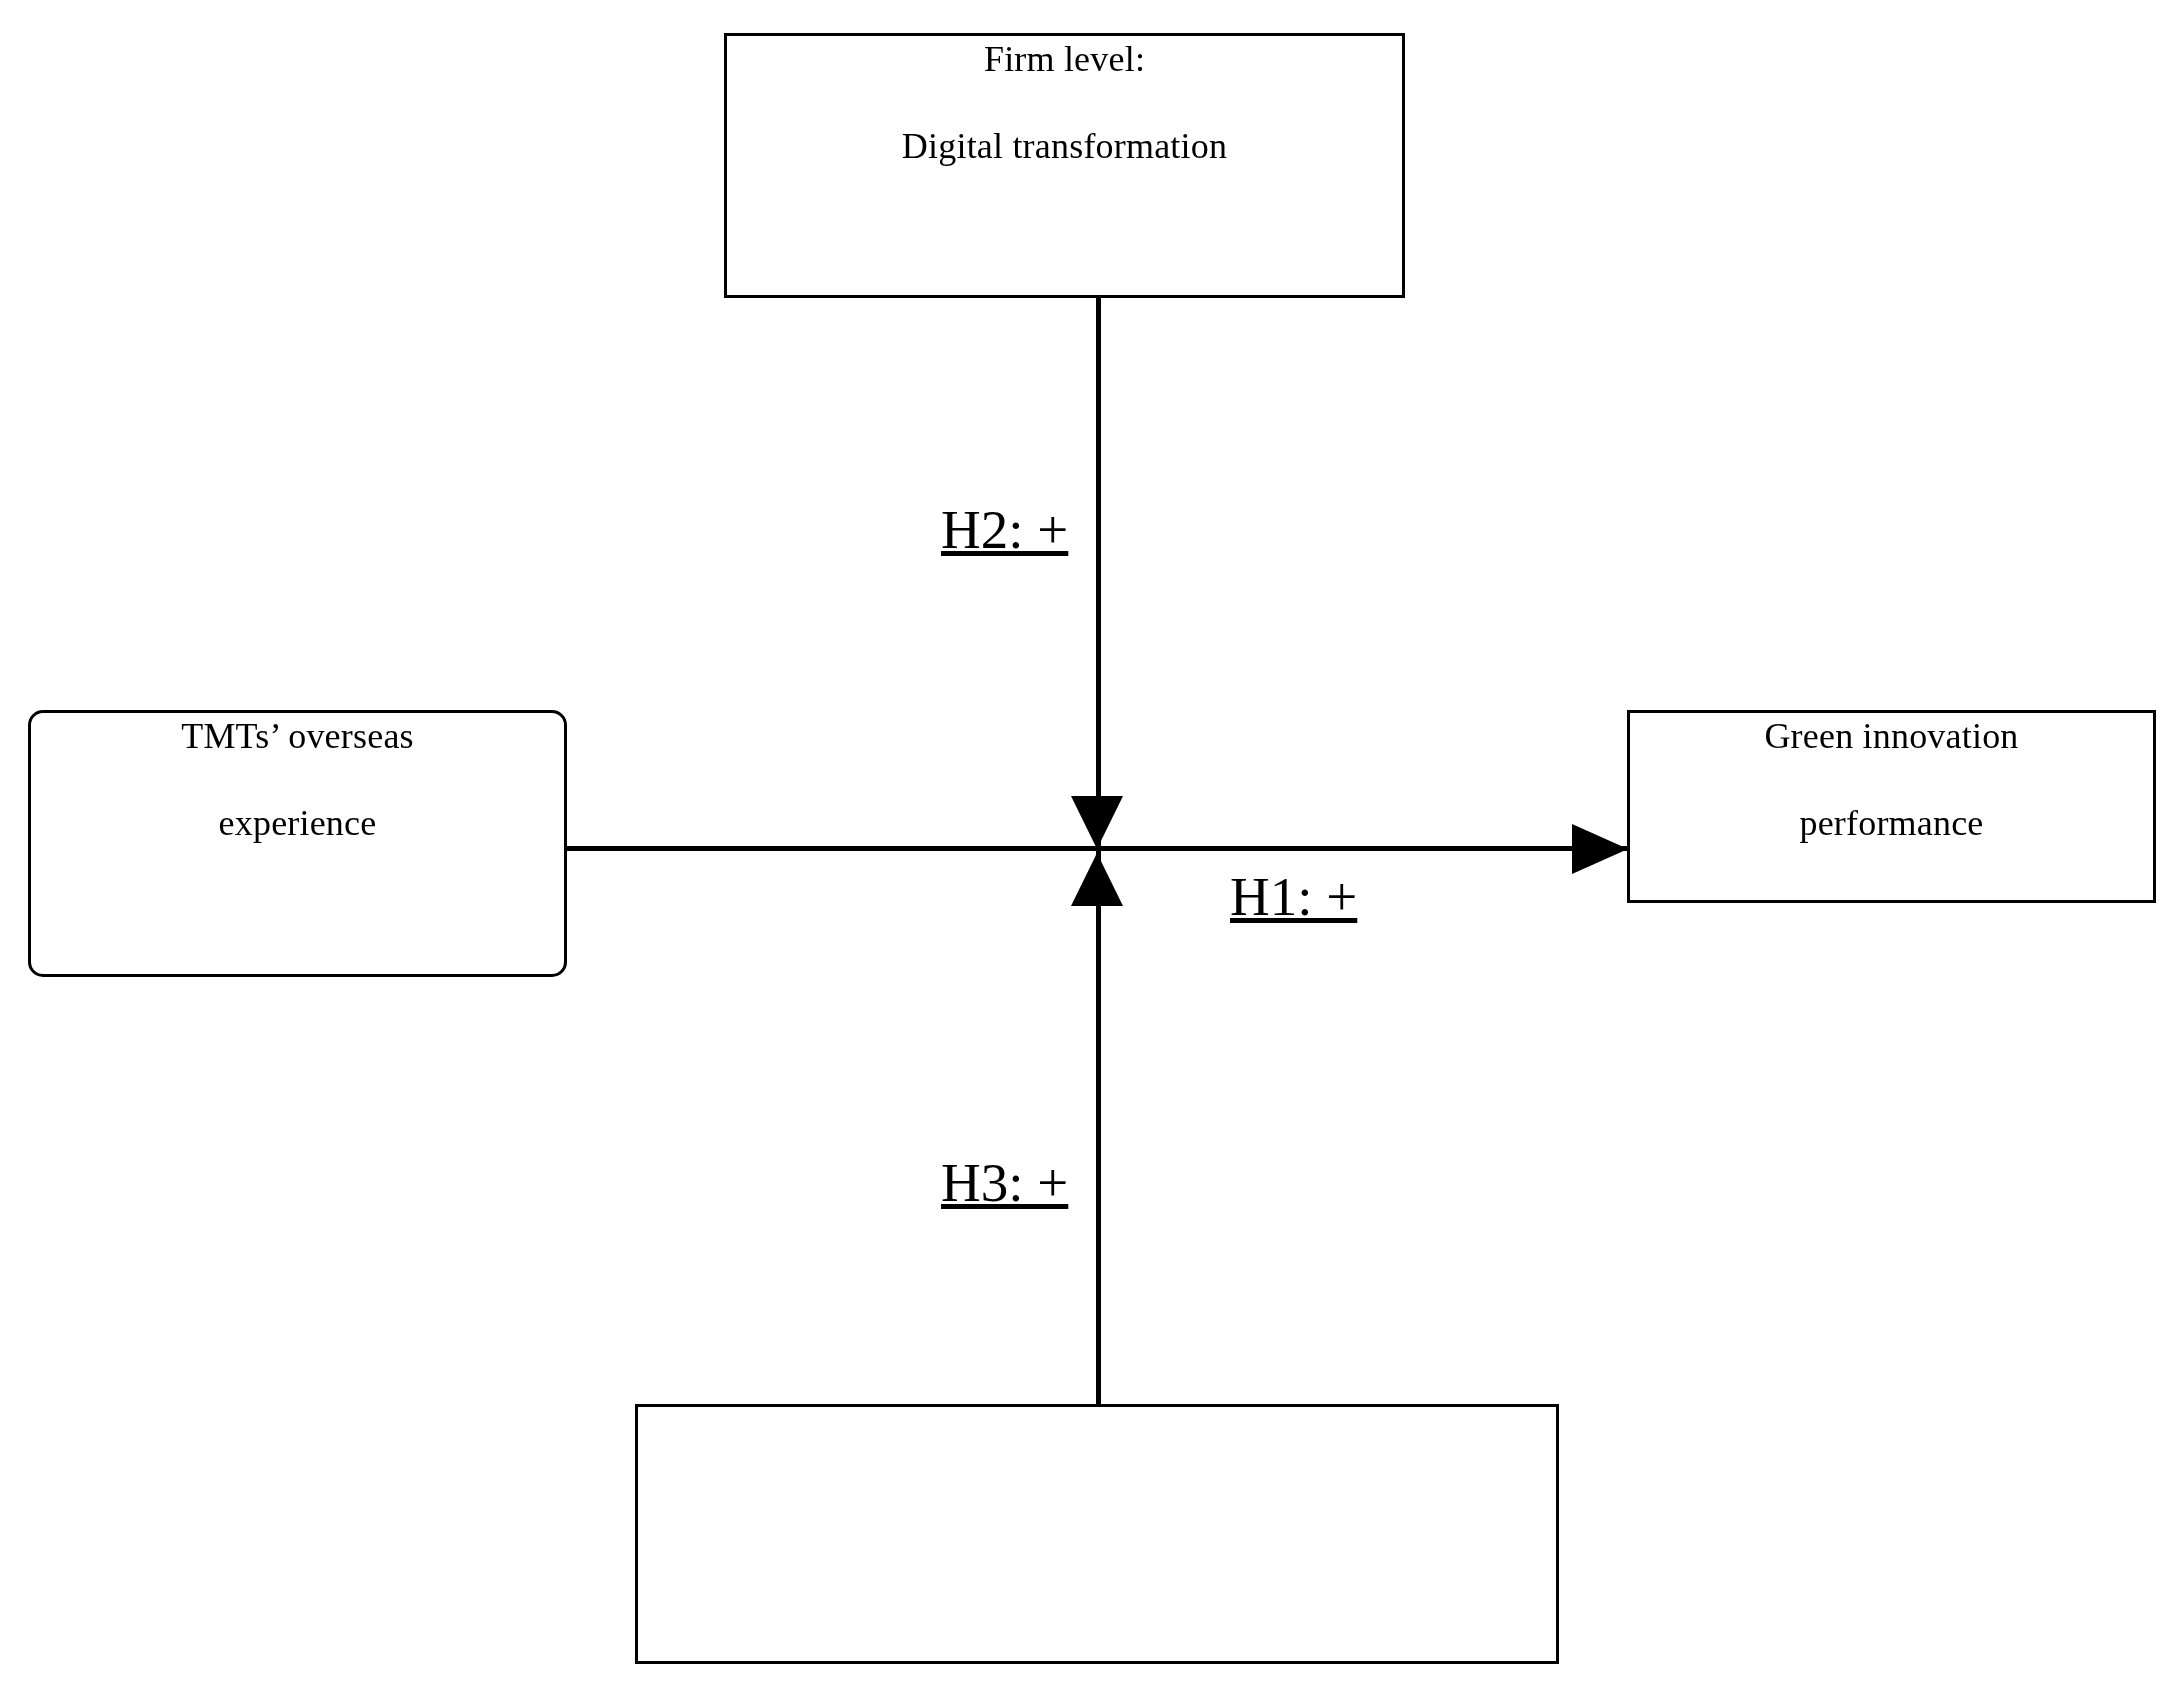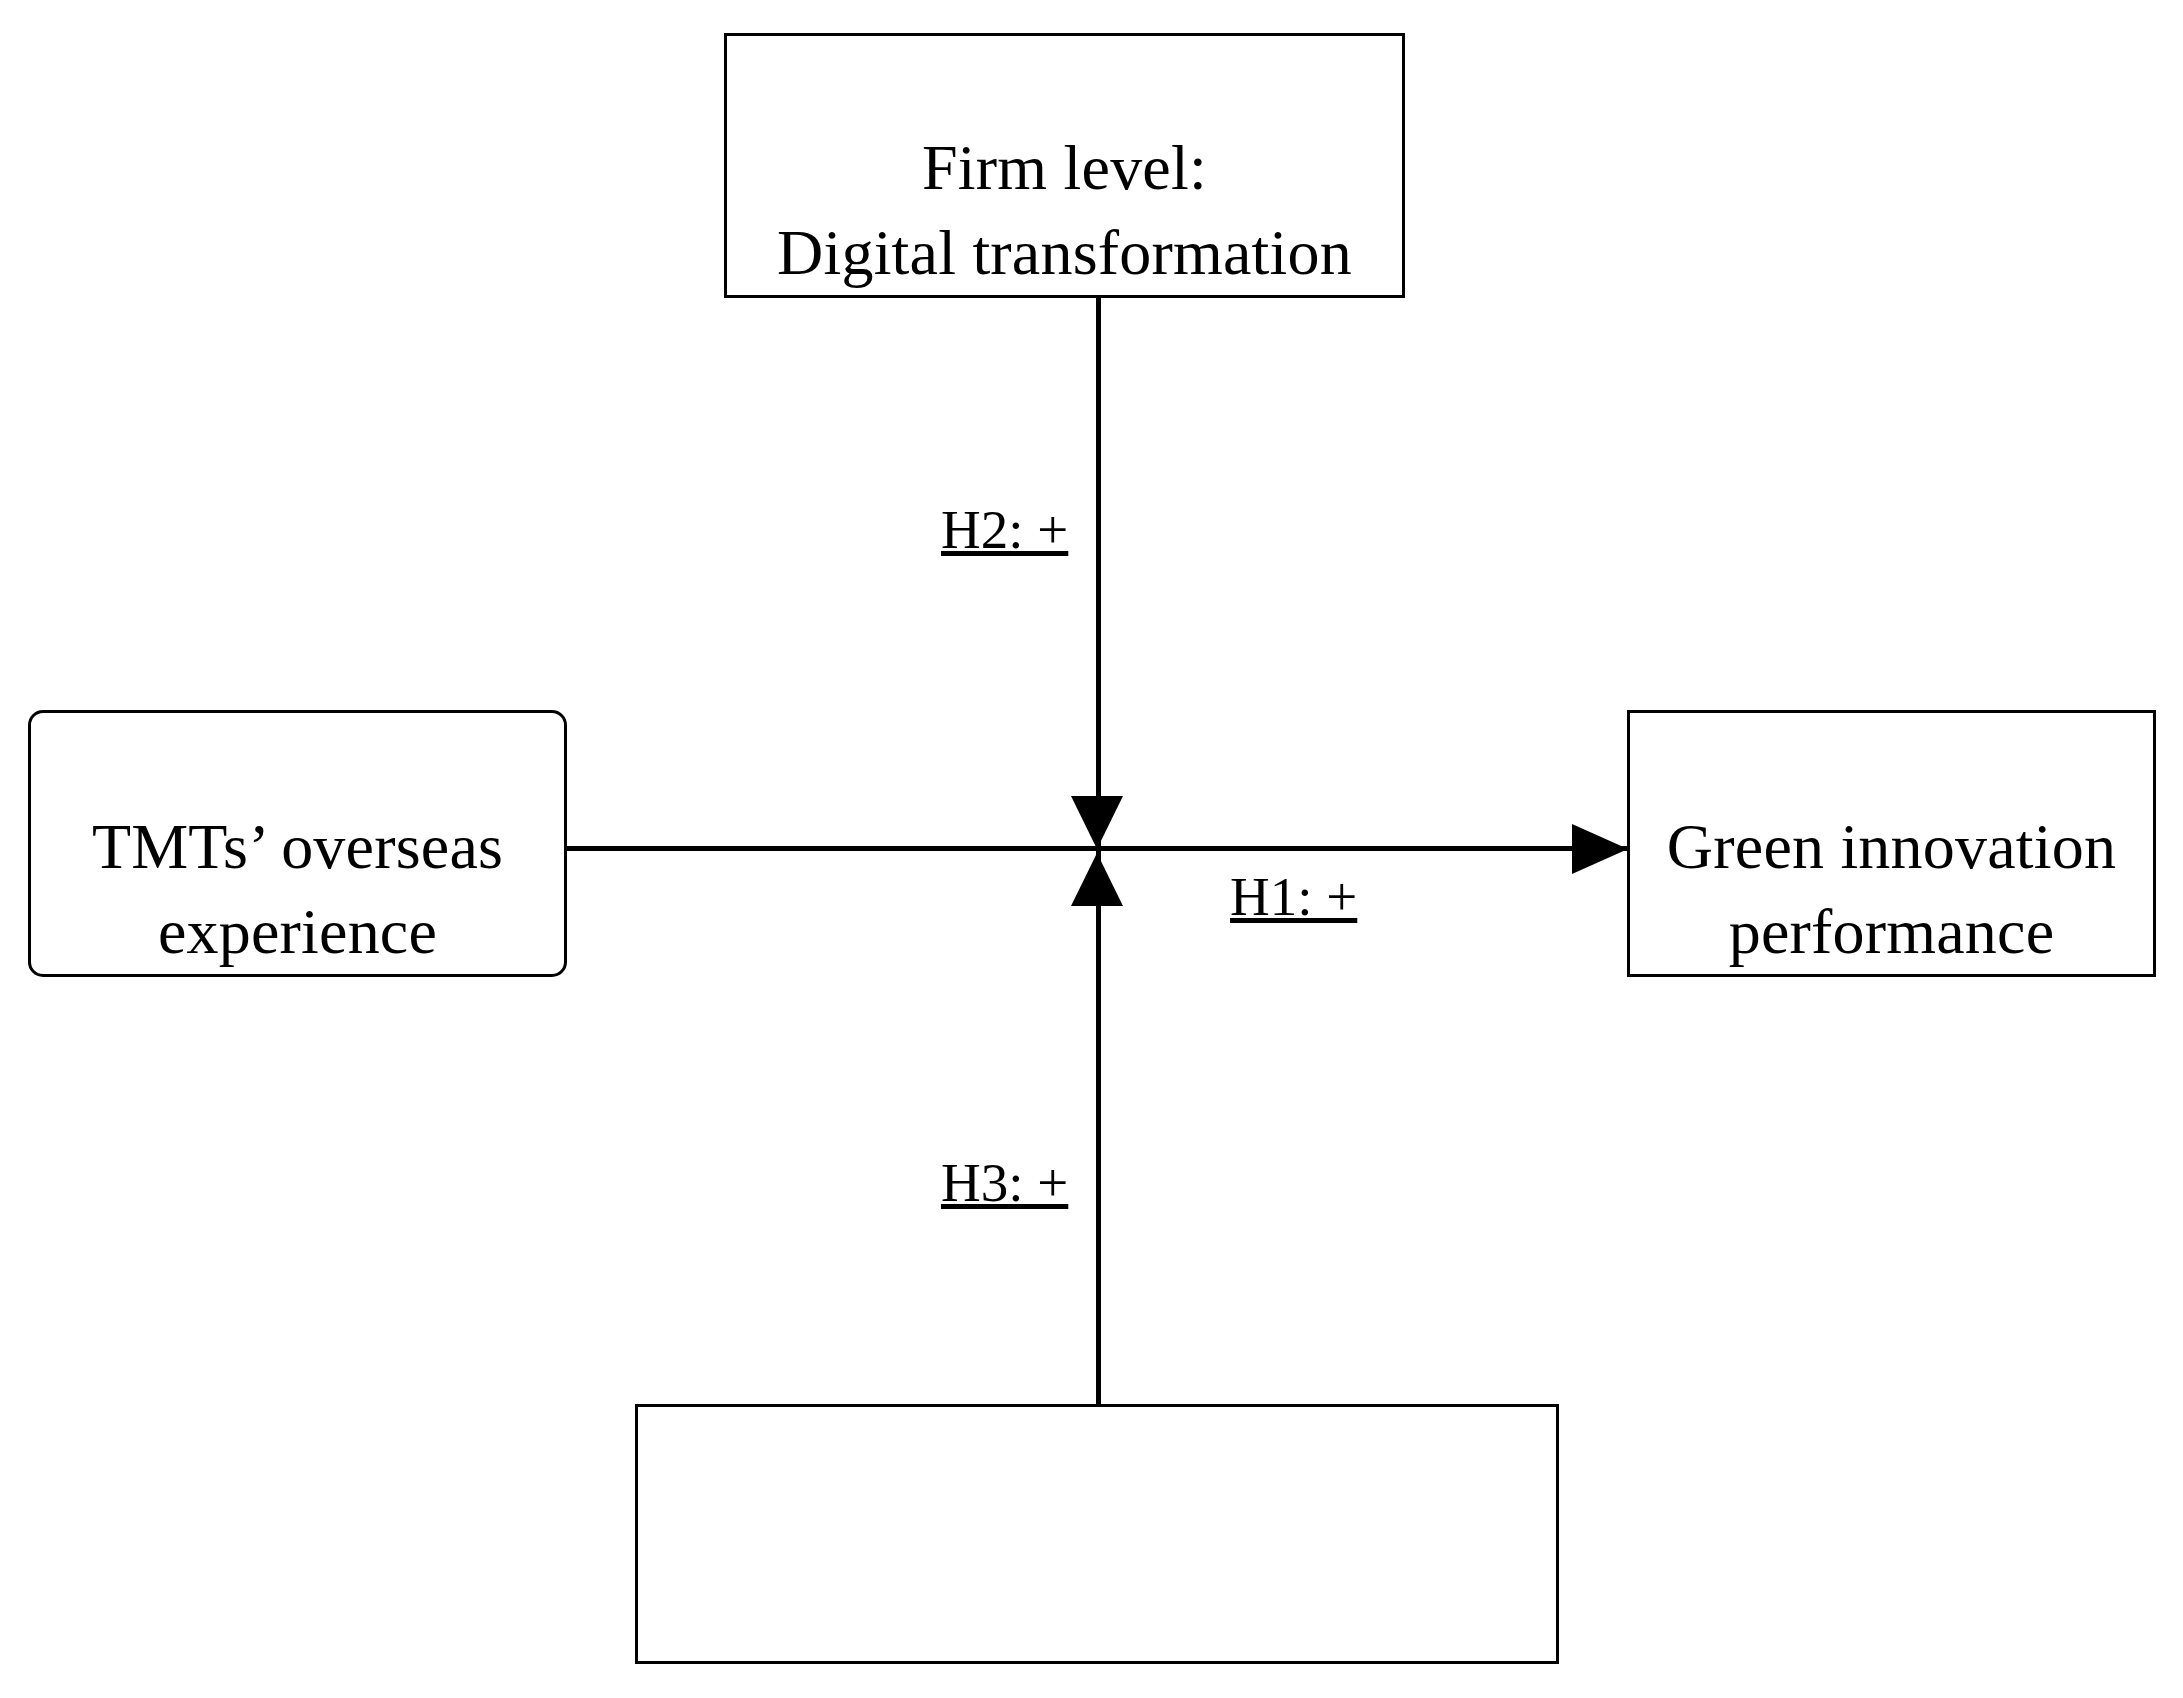--- a/index.html
+++ b/index.html
@@ -18,37 +18,38 @@
     color: #000000;
   }
   .node-box {
     position: absolute;
     box-sizing: border-box;
     border: 3.9px solid #000000;
     background: #ffffff;
     display: flex;
     flex-direction: column;
     align-items: center;
-    justify-content: flex-end;
+    justify-content: flex-start;
     text-align: center;
     line-height: 1.32;
-    font-size: 64px;
+    font-size: 36px;
     font-weight: 400;
     letter-spacing: 0.2px;
+    gap: 39px;
   }
   .node-box .line1,
   .node-box .line2 {
     display: block;
     white-space: nowrap;
   }
 
   
   #box-top    { left: 724px;  top: 33px;   width: 681px;  height: 265px; }
   #box-left   { left: 28px;   top: 710px;  width: 539px;  height: 267px; border-radius: 15px; }
-  #box-right  { left: 1627px; top: 710px;  width: 529px;  height: 267px; }
+  #box-right  { left: 1627px; top: 710px;  width: 529px;  height: 193px; }
   #box-bottom { left: 635px;  top: 1404px; width: 924px; height: 260px; }
 
   
   .h-line {
     position: absolute;
     background: #000000;
     height: 4.7px;
   }
   .v-line {
     position: absolute;

